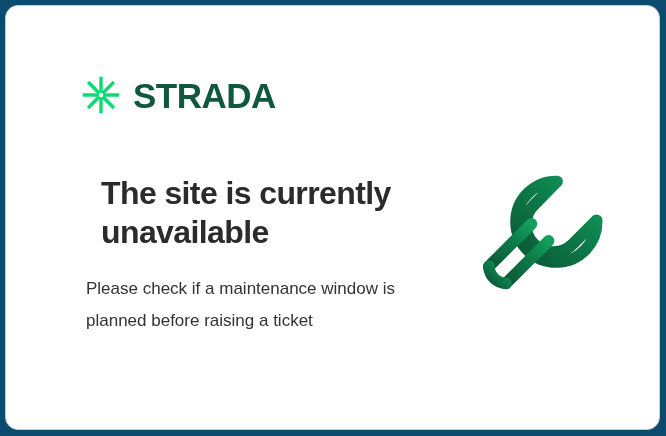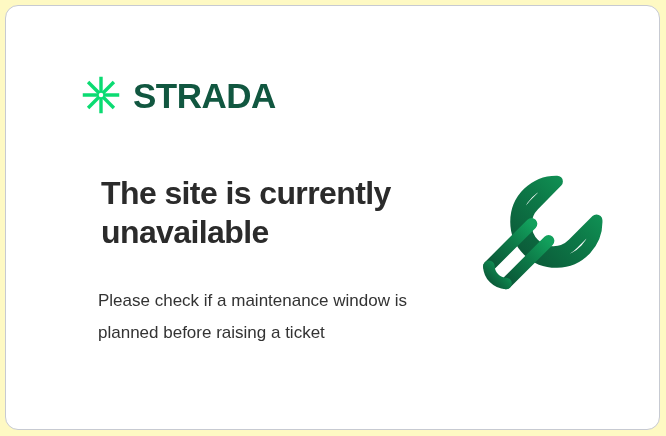--- a/index.html
+++ b/index.html
@@ -12,21 +12,21 @@
     height: 436px;
     font-family: "Liberation Sans", sans-serif;
     -webkit-font-smoothing: antialiased;
     overflow: hidden;
   }
 
   .page {
     position: relative;
     width: 666px;
     height: 436px;
-    background: #fef9c3;
+    background: #0c4a6e;
   }
 
   
   .card {
     position: absolute;
     left: 5px;
     top: 5px;
     width: 655px;
     height: 425px;
     box-sizing: border-box;
@@ -73,21 +73,21 @@
     letter-spacing: -0.6px;
     color: #2b2b2b;
   }
 
   
   .bodytext {
     position: absolute;
     left: 80px;
     top: 267px;
     width: 315px;
-    margin: 12px;
+    margin: 0;
     font-size: 17px;
     line-height: 32px;
     font-weight: 400;
     color: #333333;
   }
 
   
   .wrench {
     position: absolute;
     left: 455px;

